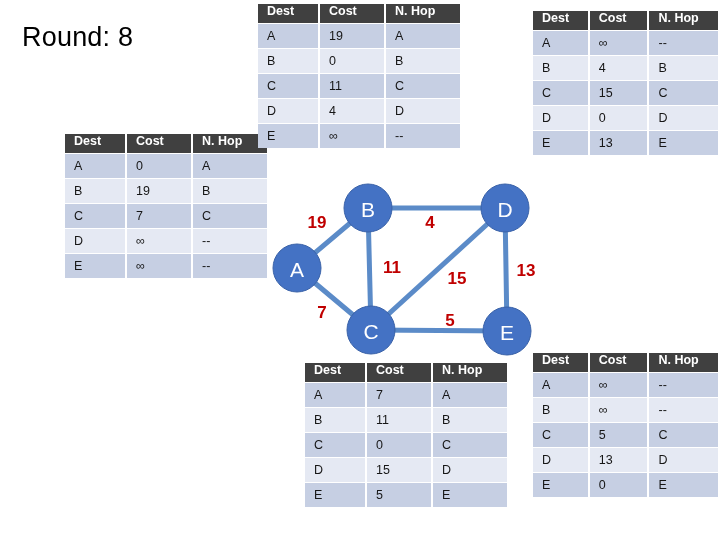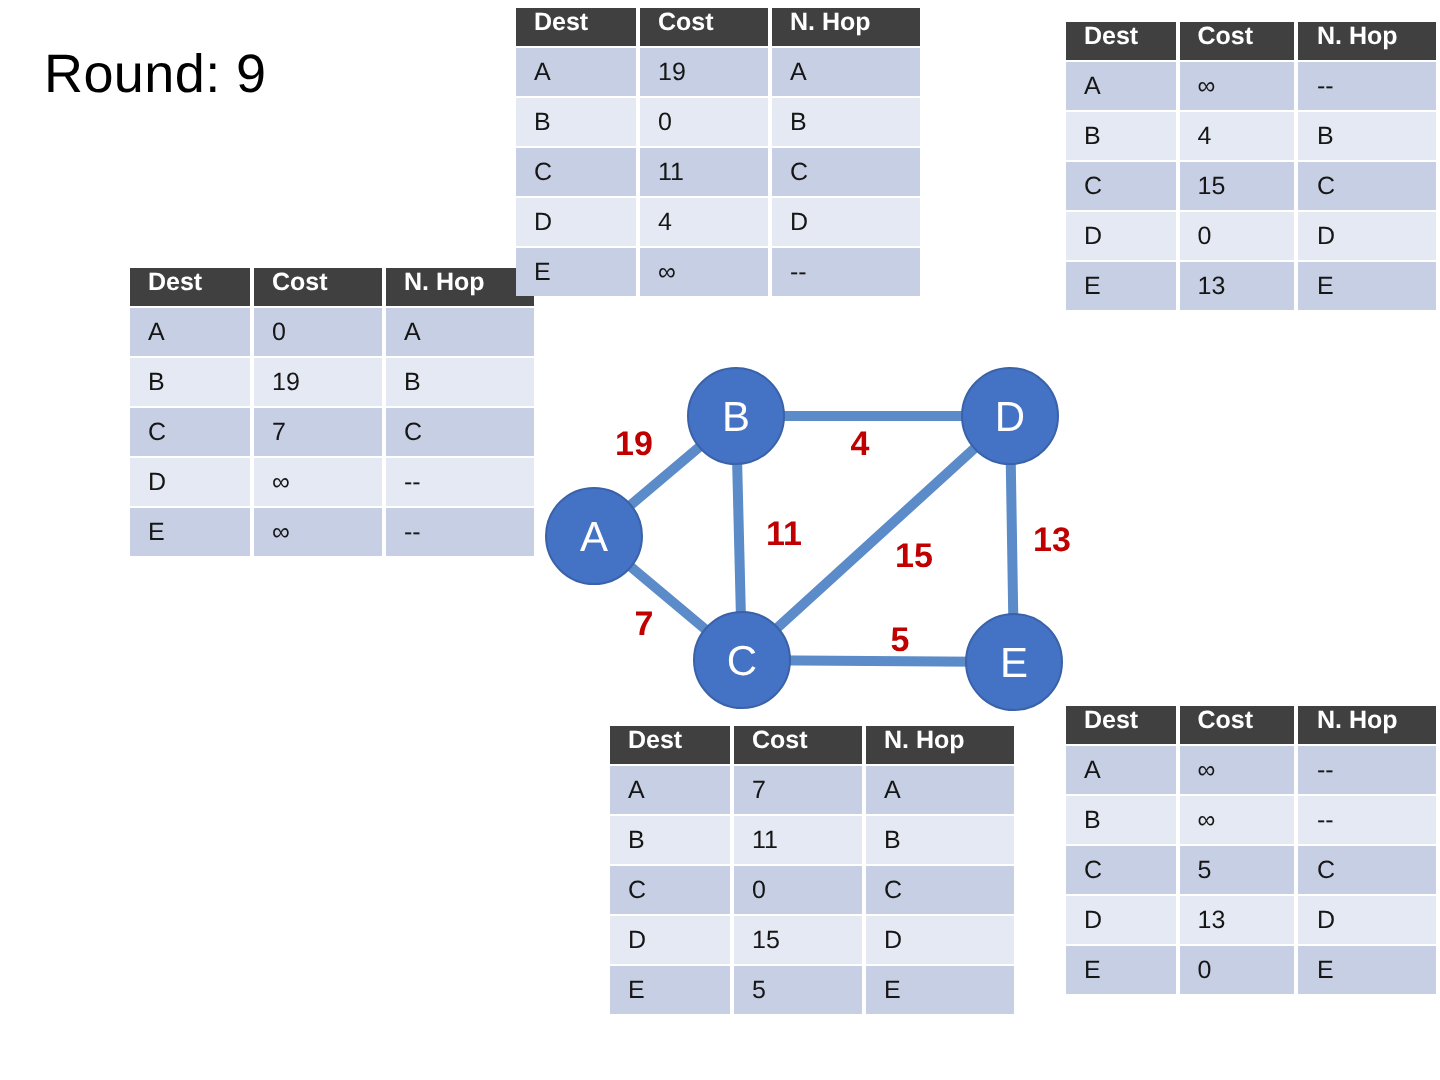--- a/index.html
+++ b/index.html
@@ -95,21 +95,21 @@
     font-weight: bold;
     text-anchor: middle;
     dominant-baseline: central;
   }
 </style>
 </head>
 <body>
 
 <div id="stage">
 
-  <div class="round-title">Round: 9</div>
+  <div class="round-title">Round: 8</div>
 
   <table class="rtable" id="table-a">
     <thead>
       <tr>
         <th class="hdr-cell col-dest">Dest</th>
         <th class="hdr-cell col-cost">Cost</th>
         <th class="hdr-cell col-hop">N. Hop</th>
       </tr>
     </thead>
     <tbody>

